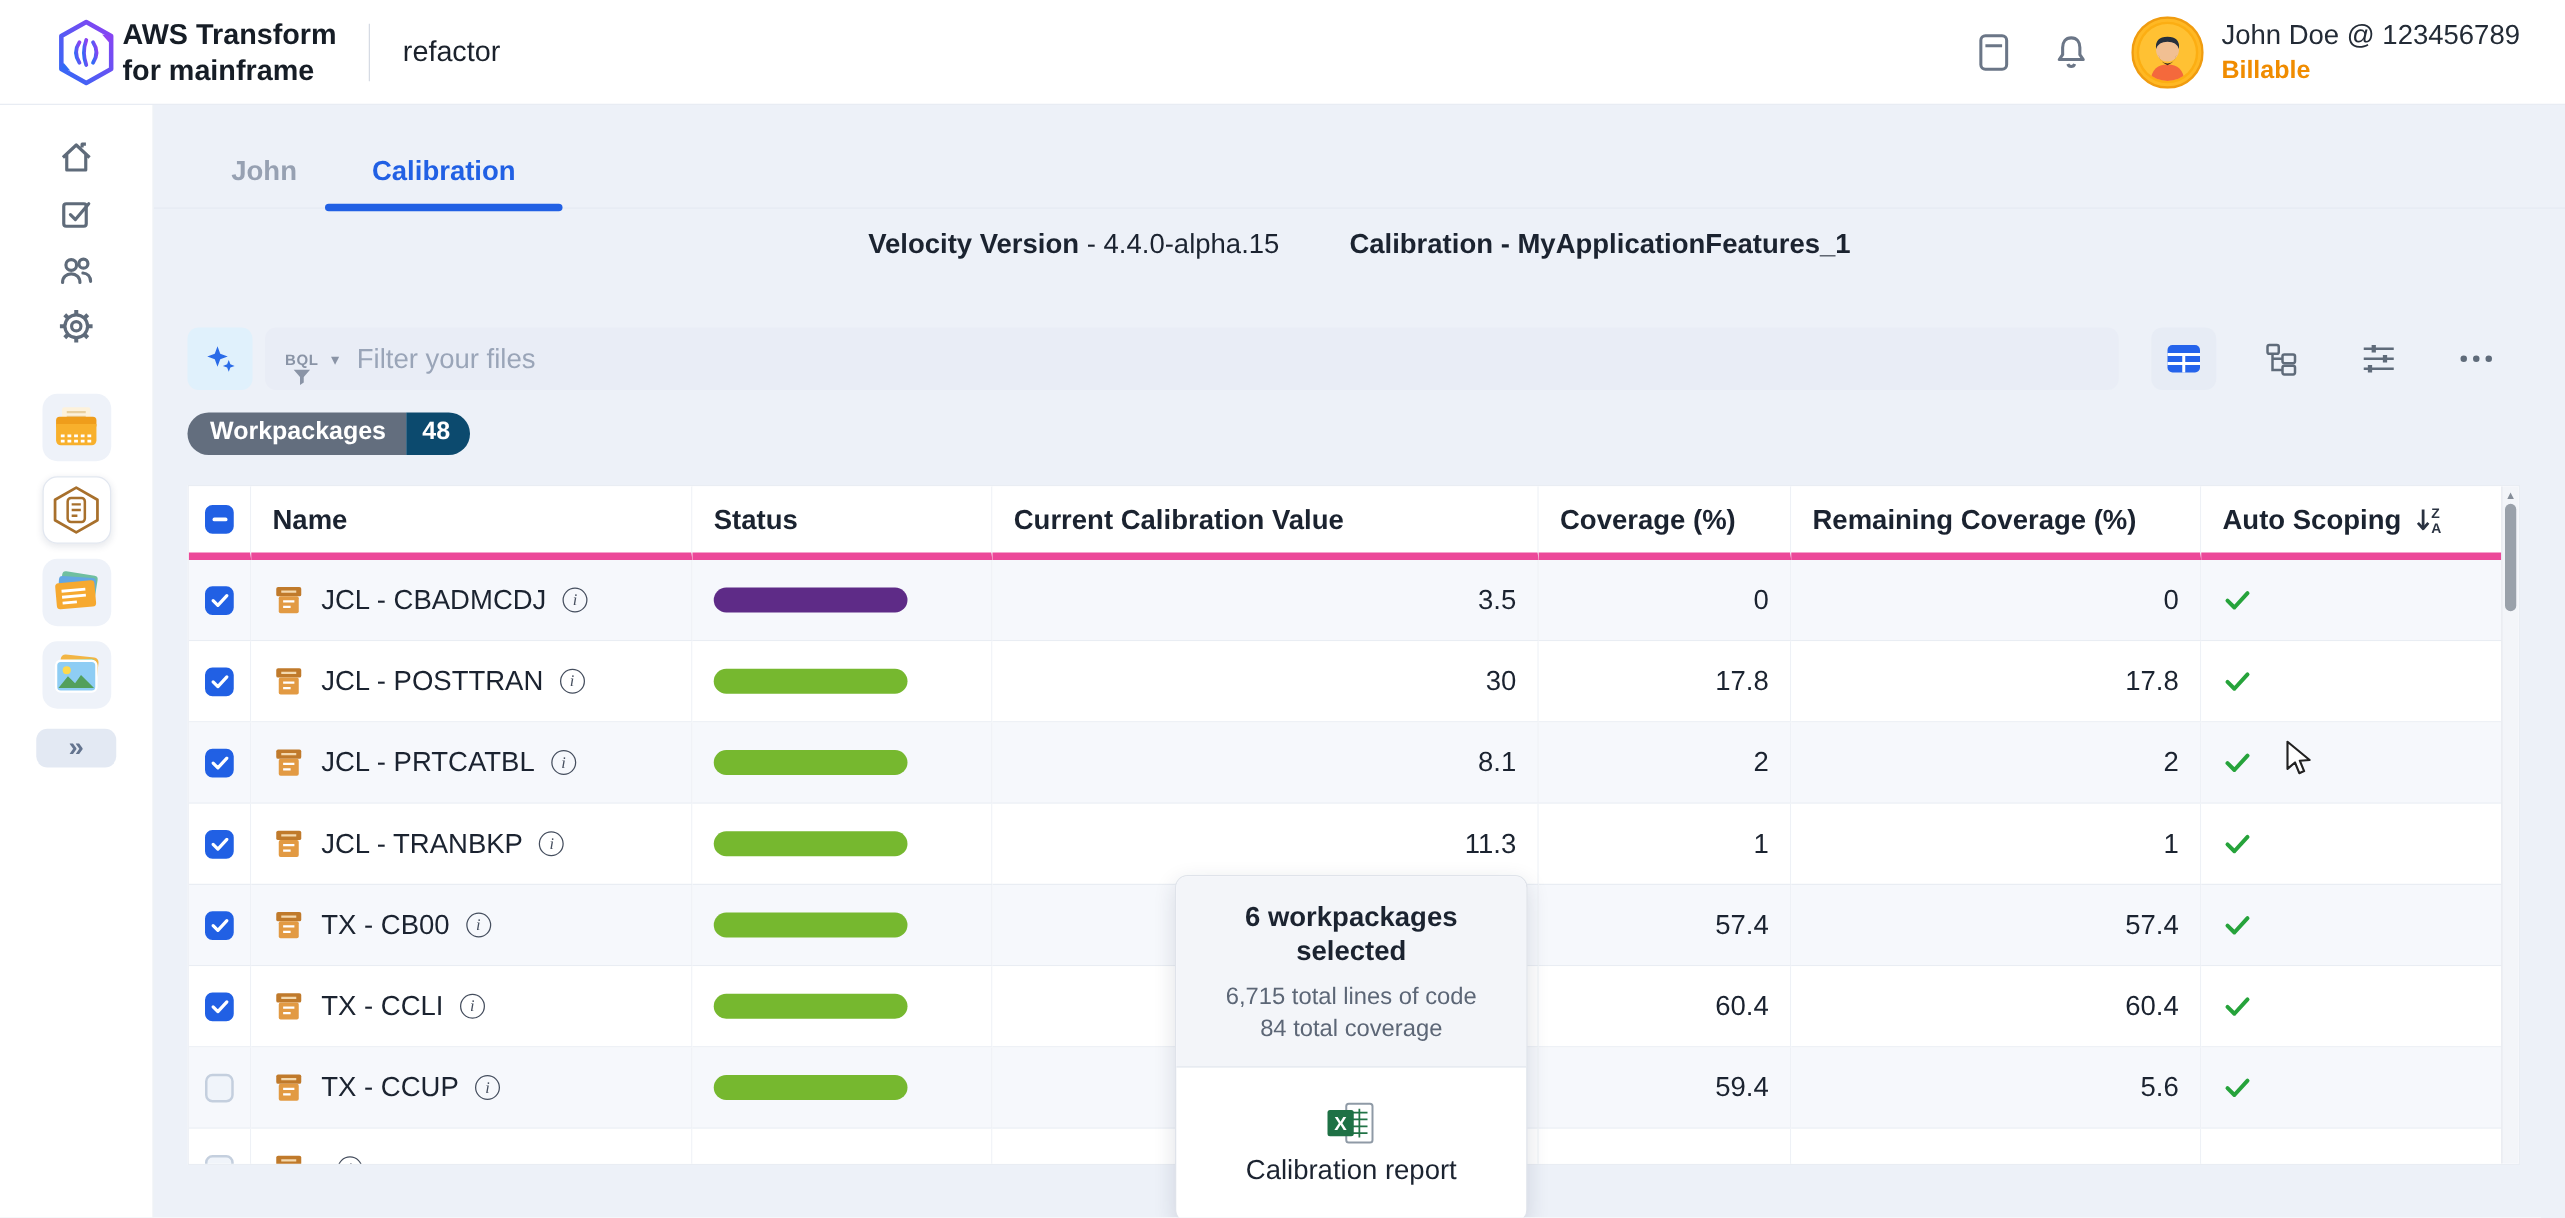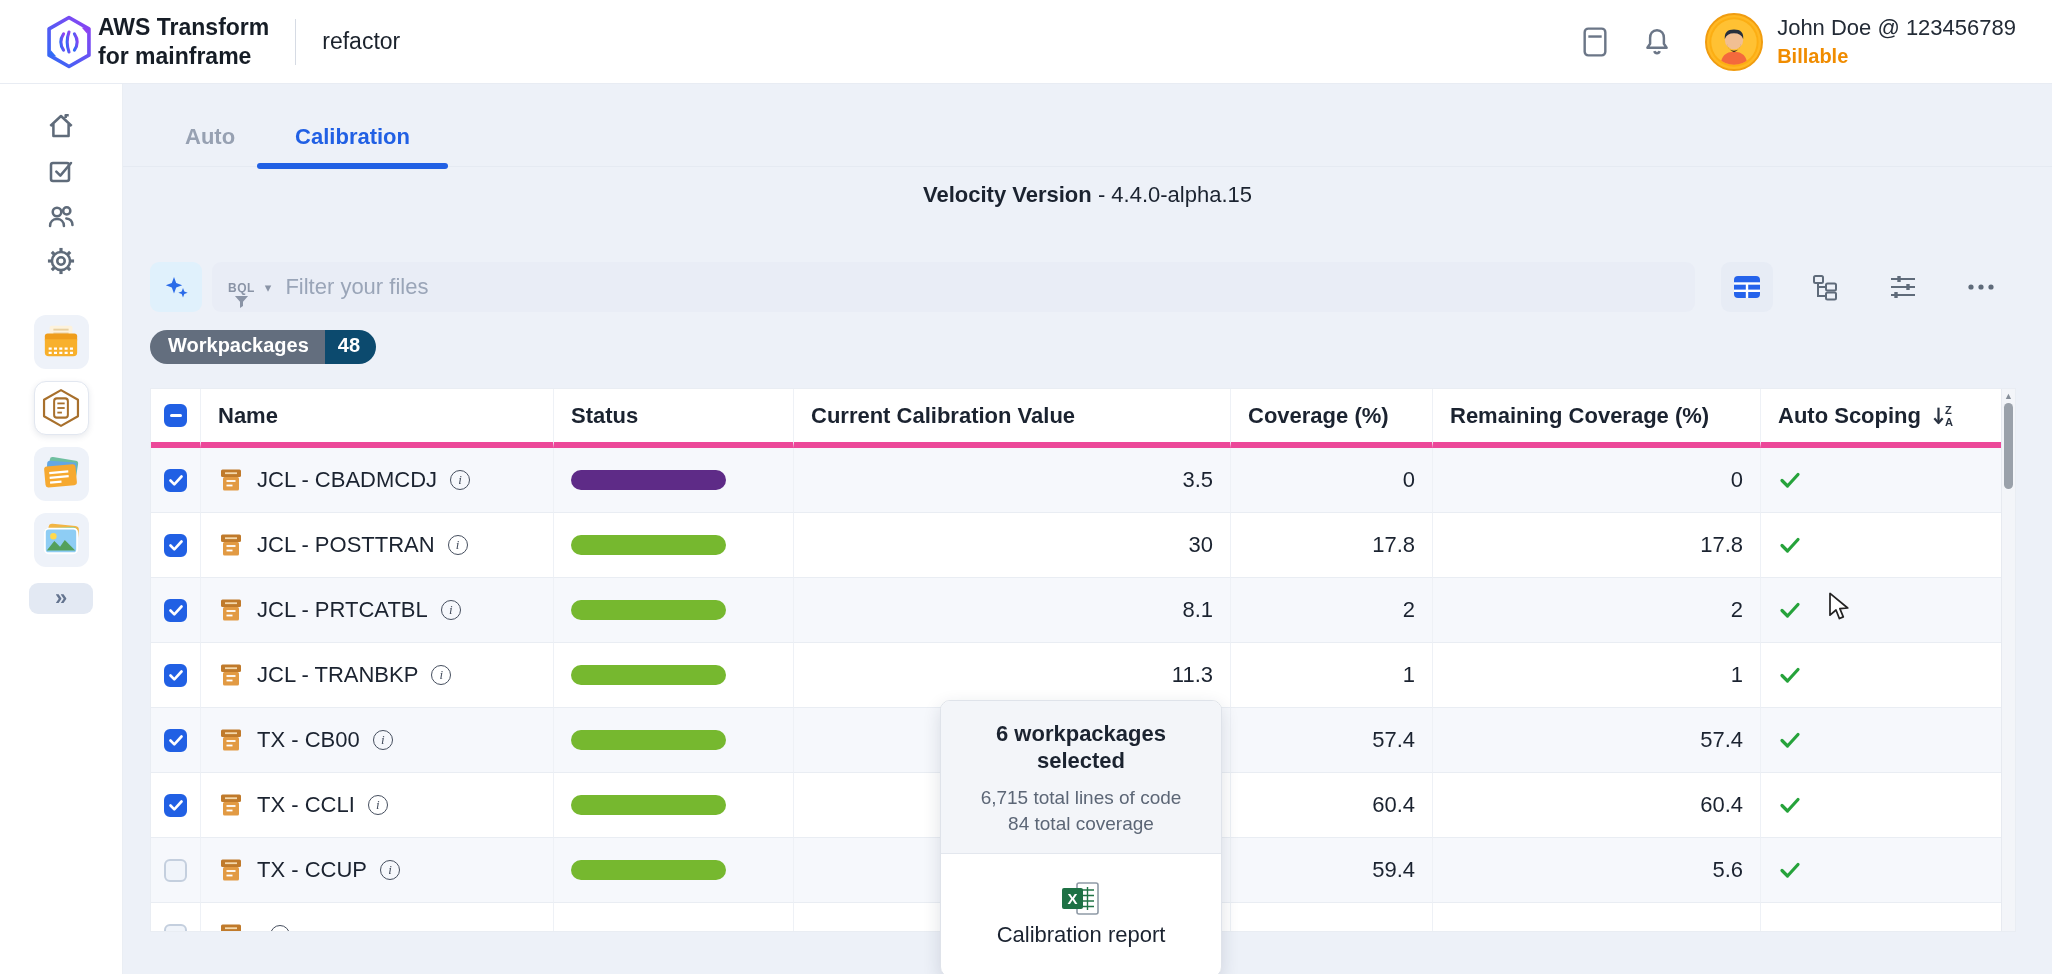--- a/index.html
+++ b/index.html
@@ -257,31 +257,32 @@
         <circle cx="14" cy="16" r="3.4" fill="#ffd94d"></circle>
         <path d="M7 31 l8 -10 6 6 5 -7 11 11 z" fill="#53a05c"></path>
       </svg>
     </div>
 
     <div style="flex:1"></div>
     <div class="collapse-btn" style="margin-bottom:360px">»</div>
   </div>
 
   <div class="tabbar">
-    <div class="tab inactive"><span>Auto</span></div>
+    <div class="tab inactive"><span>John</span></div>
     <div class="tab active">
       <span>Calibration</span>
       <div class="underline"></div>
     </div>
   </div>
 
   <div class="meta-row">
     <div class="meta-velocity">
       <b>Velocity Version</b> <span>- 4.4.0-alpha.15</span>
     </div>
+    <div class="meta-calibration">Calibration - MyApplicationFeatures_1</div>
   </div>
 
   <div class="filter-row">
     <div class="ai-btn">
       <svg width="28" height="28" viewBox="0 0 28 28">
         <path d="M12 4 l2.2 6 6 2.2 -6 2.2 -2.2 6 -2.2 -6 -6 -2.2 6 -2.2 z" fill="#2a6be8"></path>
         <path d="M21 15 l1.3 3.4 3.4 1.3 -3.4 1.3 -1.3 3.4 -1.3 -3.4 -3.4 -1.3 3.4 -1.3 z" fill="#2a6be8"></path>
       </svg>
     </div>
     <div class="filter-box">

